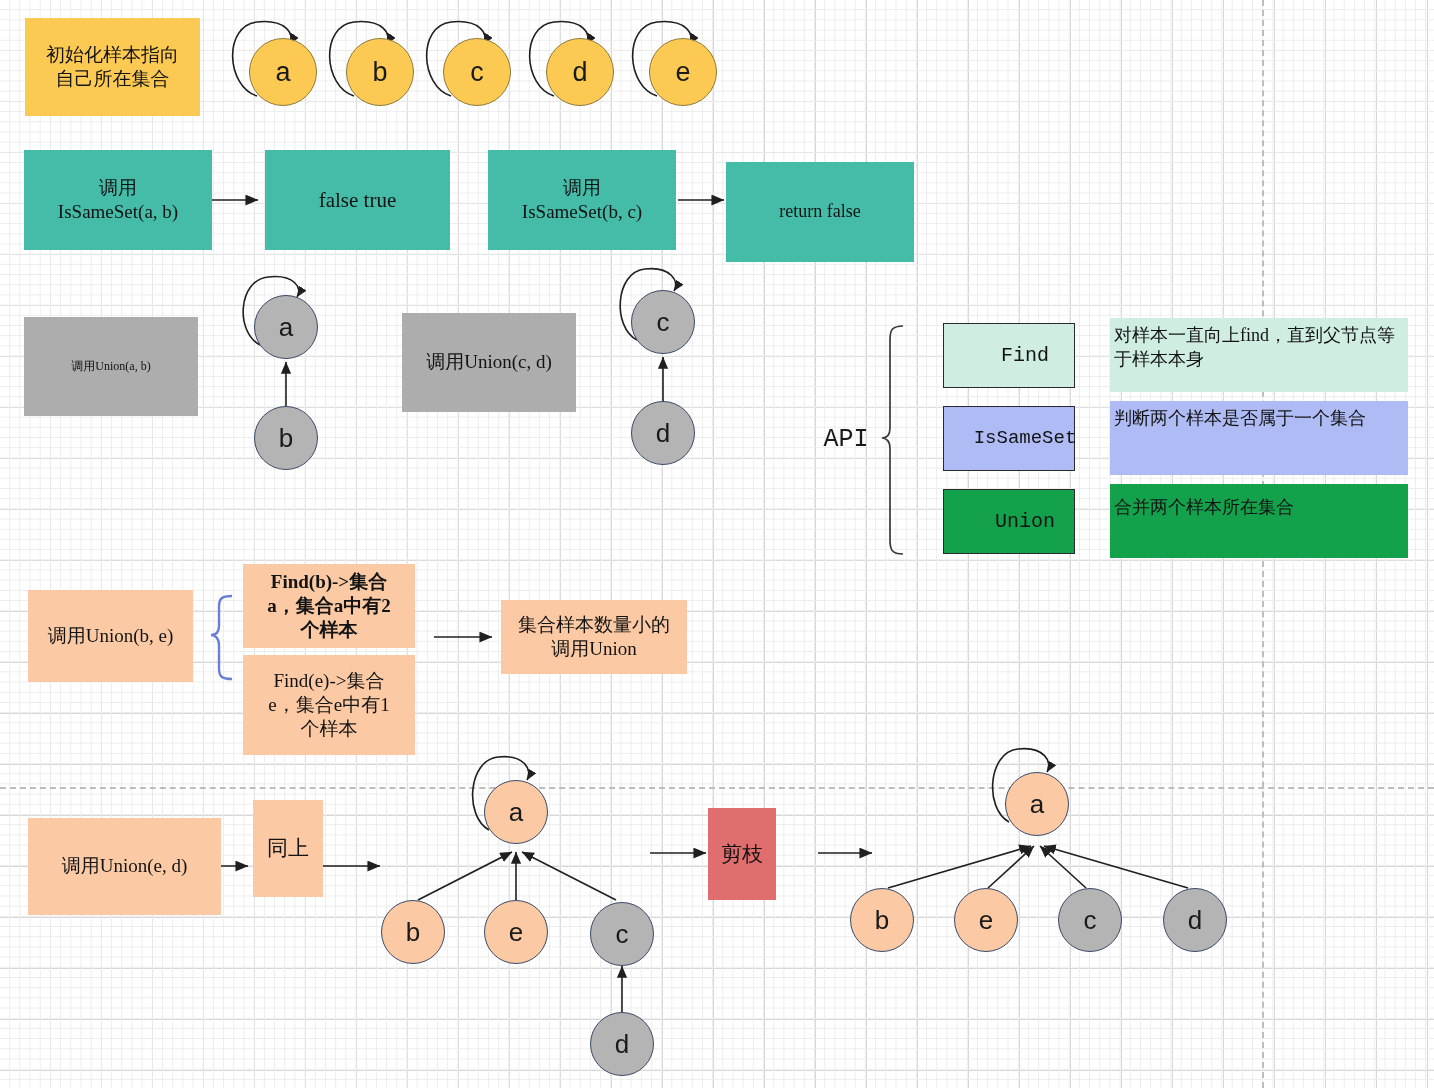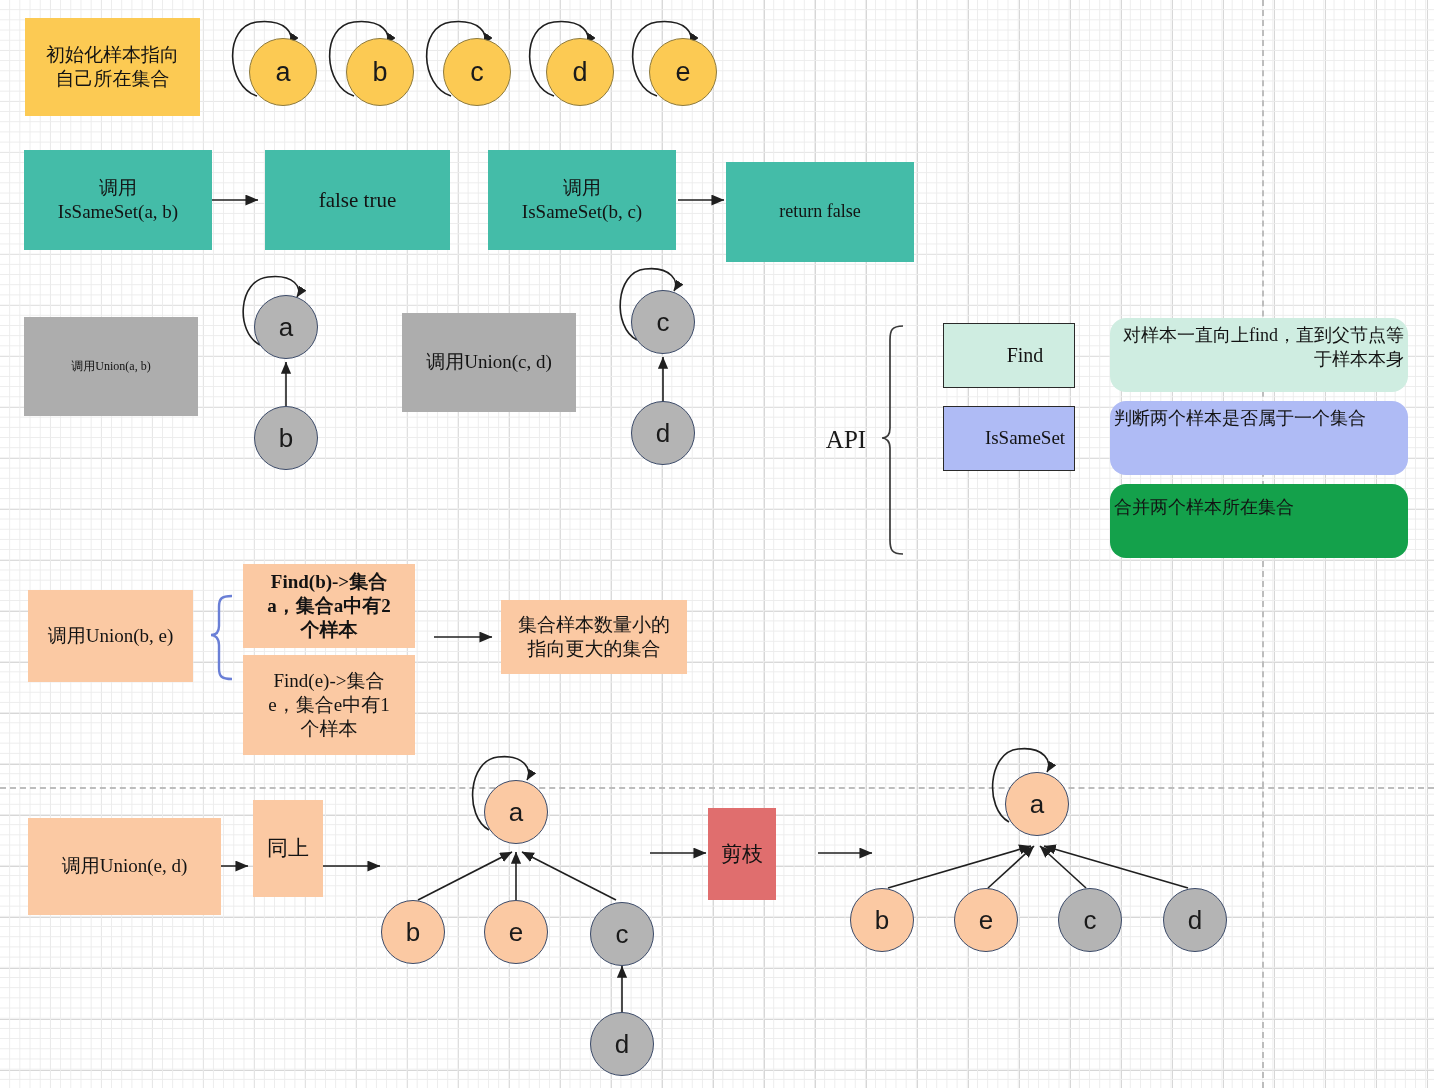--- a/index.html
+++ b/index.html
@@ -34,22 +34,22 @@
     display:flex;
     align-items:center;
     justify-content:center;
     text-align:center;
     box-sizing:border-box;
     font-family:"Liberation Serif", serif;
     color:#131313;
     line-height:1.28;
     white-space:pre-line;
   }
-  .box.sans{font-family:Liberation Serif, serif;padding-left:32px;}
-  .box.leftal{justify-content:flex-start;text-align:right;border-radius:16px;}
+  .box.sans{font-family:Liberation Mono, monospace;padding-left:32px;}
+  .box.leftal{justify-content:flex-start;text-align:left;}
   .node{
     position:absolute;
     border-radius:50%;
     display:flex;
     align-items:center;
     justify-content:center;
     box-sizing:border-box;
     font-family:"Liberation Sans", sans-serif;
     color:#1a1a1a;
     border:1px solid #3b4a68;
@@ -171,34 +171,35 @@
   <div class="node" style="left:631px;top:401px;width:64px;height:64px;background:#B4B4B4;font-size:26px;">d</div>
 
   <div class="box sans" style="left:795px;top:424px;width:70px;height:32px;background:transparent;font-size:25px;color:#1a1a1a;">API</div>
 
   <div class="box sans" style="left:943px;top:323px;width:132px;height:65px;background:#CFEDE1;border:1px solid #2a2a2a;font-size:20px;">Find</div>
   <div class="box leftal" style="left:1110px;top:318px;width:298px;height:74px;background:#CFEDE1;font-size:18px;padding:6px 4px 0 4px;align-items:flex-start;line-height:1.32;">对样本一直向上find，直到父节点等于样本本身</div>
 
   <div class="box sans" style="left:943px;top:406px;width:132px;height:65px;background:#AFBBF5;border:1px solid #2a2a2a;font-size:19px;">IsSameSet</div>
   <div class="box leftal" style="left:1110px;top:401px;width:298px;height:74px;background:#AFBBF5;font-size:18px;padding:6px 4px 3px 4px;align-items:flex-start;line-height:1.32;">判断两个样本是否属于一个集合</div>
 
+  <div class="box sans" style="left:943px;top:489px;width:132px;height:65px;background:#14A14B;border:1px solid #2a2a2a;font-size:20px;">Union</div>
   <div class="box leftal" style="left:1110px;top:484px;width:298px;height:74px;background:#14A14B;font-size:18px;padding:12px 4px 0 4px;align-items:flex-start;line-height:1.32;">合并两个样本所在集合</div>
 
   <div class="box" style="left:28px;top:590px;width:165px;height:92px;background:#FBC9A3;font-size:19px;">调用Union(b, e)</div>
 
   <div class="box" style="left:243px;top:564px;width:172px;height:84px;background:#FBC9A3;font-size:19px;font-weight:bold;">Find(b)-&gt;集合
 a，集合a中有2
 个样本</div>
 
   <div class="box" style="left:243px;top:655px;width:172px;height:100px;background:#FBC9A3;font-size:19px;">Find(e)-&gt;集合
 e，集合e中有1
 个样本</div>
 
   <div class="box" style="left:501px;top:600px;width:186px;height:74px;background:#FBC9A3;font-size:19px;">集合样本数量小的
-指向更大的集合</div>
+调用Union</div>
 
   <div class="box" style="left:28px;top:818px;width:193px;height:97px;background:#FBC9A3;font-size:19px;">调用Union(e, d)</div>
 
   <div class="box" style="left:253px;top:800px;width:70px;height:97px;background:#FBC9A3;font-size:21px;">同上</div>
 
   <div class="node" style="left:484px;top:780px;width:64px;height:64px;background:#FBC9A3;font-size:26px;">a</div>
   <div class="node" style="left:381px;top:900px;width:64px;height:64px;background:#FBC9A3;font-size:26px;">b</div>
   <div class="node" style="left:484px;top:900px;width:64px;height:64px;background:#FBC9A3;font-size:26px;">e</div>
   <div class="node" style="left:590px;top:902px;width:64px;height:64px;background:#B4B4B4;font-size:26px;">c</div>
   <div class="node" style="left:590px;top:1012px;width:64px;height:64px;background:#B4B4B4;font-size:26px;">d</div>

